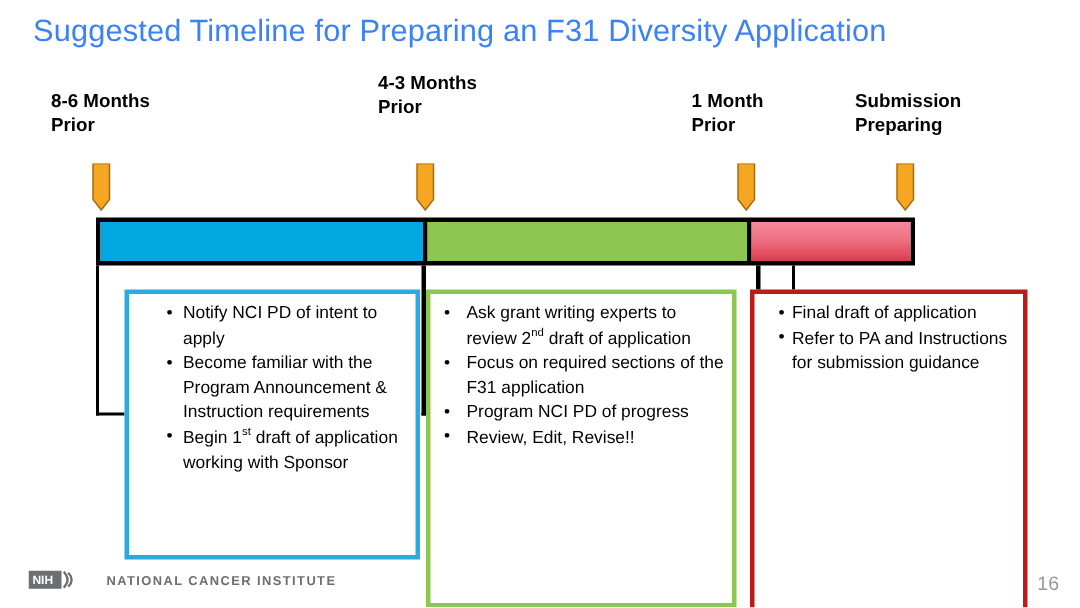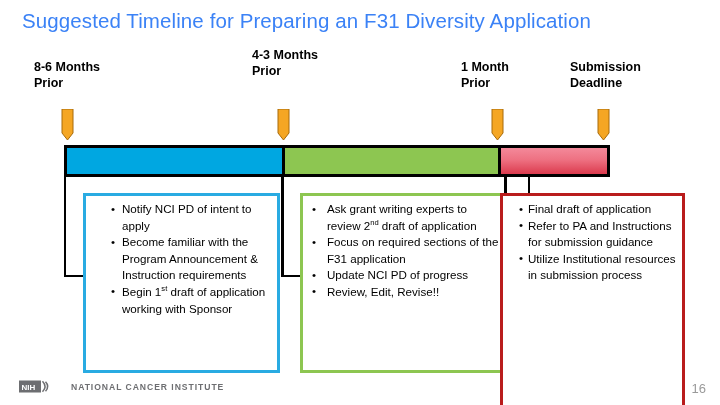--- a/index.html
+++ b/index.html
@@ -125,21 +125,21 @@
     vertical-align: super;
     line-height: 0;
   }
 
   .task-box.t0 {
     left: 83px;  top: 193px; width: 197px; height: 180px;
     border: 3px solid #29ABE2;
   }
   .task-box.t0 ul { padding-left: 25px; }
   .task-box.t1 {
-    left: 300px; top: 193px; width: 207px; height: 180px;
+    left: 284px; top: 193px; width: 207px; height: 212px;
     border: 3px solid #8DC651;
   }
   .task-box.t1 ul { padding-left: 9px; }
   .task-box.t1 li { padding-left: 15px; }
   .task-box.t2 {
     left: 500px; top: 193px; width: 185px; height: 217px;
     border: 3px solid #b91c1c;
   }
   .task-box.t2 ul { padding-left: 16px; }
   .task-box.t2 li { padding-left: 9px; }
@@ -179,21 +179,21 @@
 
   <div class="slide-title">Suggested Timeline for Preparing an F31 Diversity Application</div>
 
   <div class="phase-label p0">8-6 Months
 Prior</div>
   <div class="phase-label p1">4-3 Months
 Prior</div>
   <div class="phase-label p2">1 Month
 Prior</div>
   <div class="phase-label p3">Submission
-Deadline</div>
+Preparing</div>
 
   <div class="marker m0">
     <svg viewBox="0 0 13 32">
         <polygon points="1,0 12,0 12,24 6.5,31 1,24" fill="#F5A623" stroke="#A86B0B" stroke-width="1"></polygon>
       </svg>
   </div>
   <div class="marker m1">
     <svg viewBox="0 0 13 32">
         <polygon points="1,0 12,0 12,24 6.5,31 1,24" fill="#F5A623" stroke="#A86B0B" stroke-width="1"></polygon>
       </svg>
@@ -226,30 +226,29 @@
       <li>Notify NCI PD of intent to apply</li>
       <li>Become familiar with the Program Announcement &amp; Instruction requirements</li>
       <li><span>Begin 1</span><sup>st</sup><span> draft of application working with Sponsor</span></li>
     </ul>
   </div>
 
   <div class="task-box t1">
     <ul>
       <li><span>Ask grant writing experts to review 2</span><sup>nd</sup><span> draft of application</span></li>
       <li>Focus on required sections of the F31 application</li>
-      <li>Update NCI PD of progress</li>
+      <li>Program NCI PD of progress</li>
       <li>Review, Edit, Revise!!</li>
     </ul>
   </div>
 
   <div class="task-box t2">
     <ul>
       <li>Final draft of application</li>
       <li>Refer to PA and Instructions for submission guidance</li>
-      <li>Utilize Institutional resources in submission process</li>
     </ul>
   </div>
 
   <div class="footer-logo">
     <span class="nih-mark">
       <svg width="34" height="13" viewBox="0 0 34 13">
         <rect x="0" y="0.5" width="22" height="12" fill="#6D6E71"></rect>
         <text x="2.6" y="9.6" font-family="Liberation Sans, sans-serif" font-size="8" font-weight="bold" fill="#ffffff">NIH</text>
         <path d="M23.5 1.2 Q28.5 6.5 23.5 11.8" stroke="#6D6E71" stroke-width="1.5" fill="none"></path>
         <path d="M26.5 1.8 Q31 6.5 26.5 11.2" stroke="#6D6E71" stroke-width="1.5" fill="none"></path>

